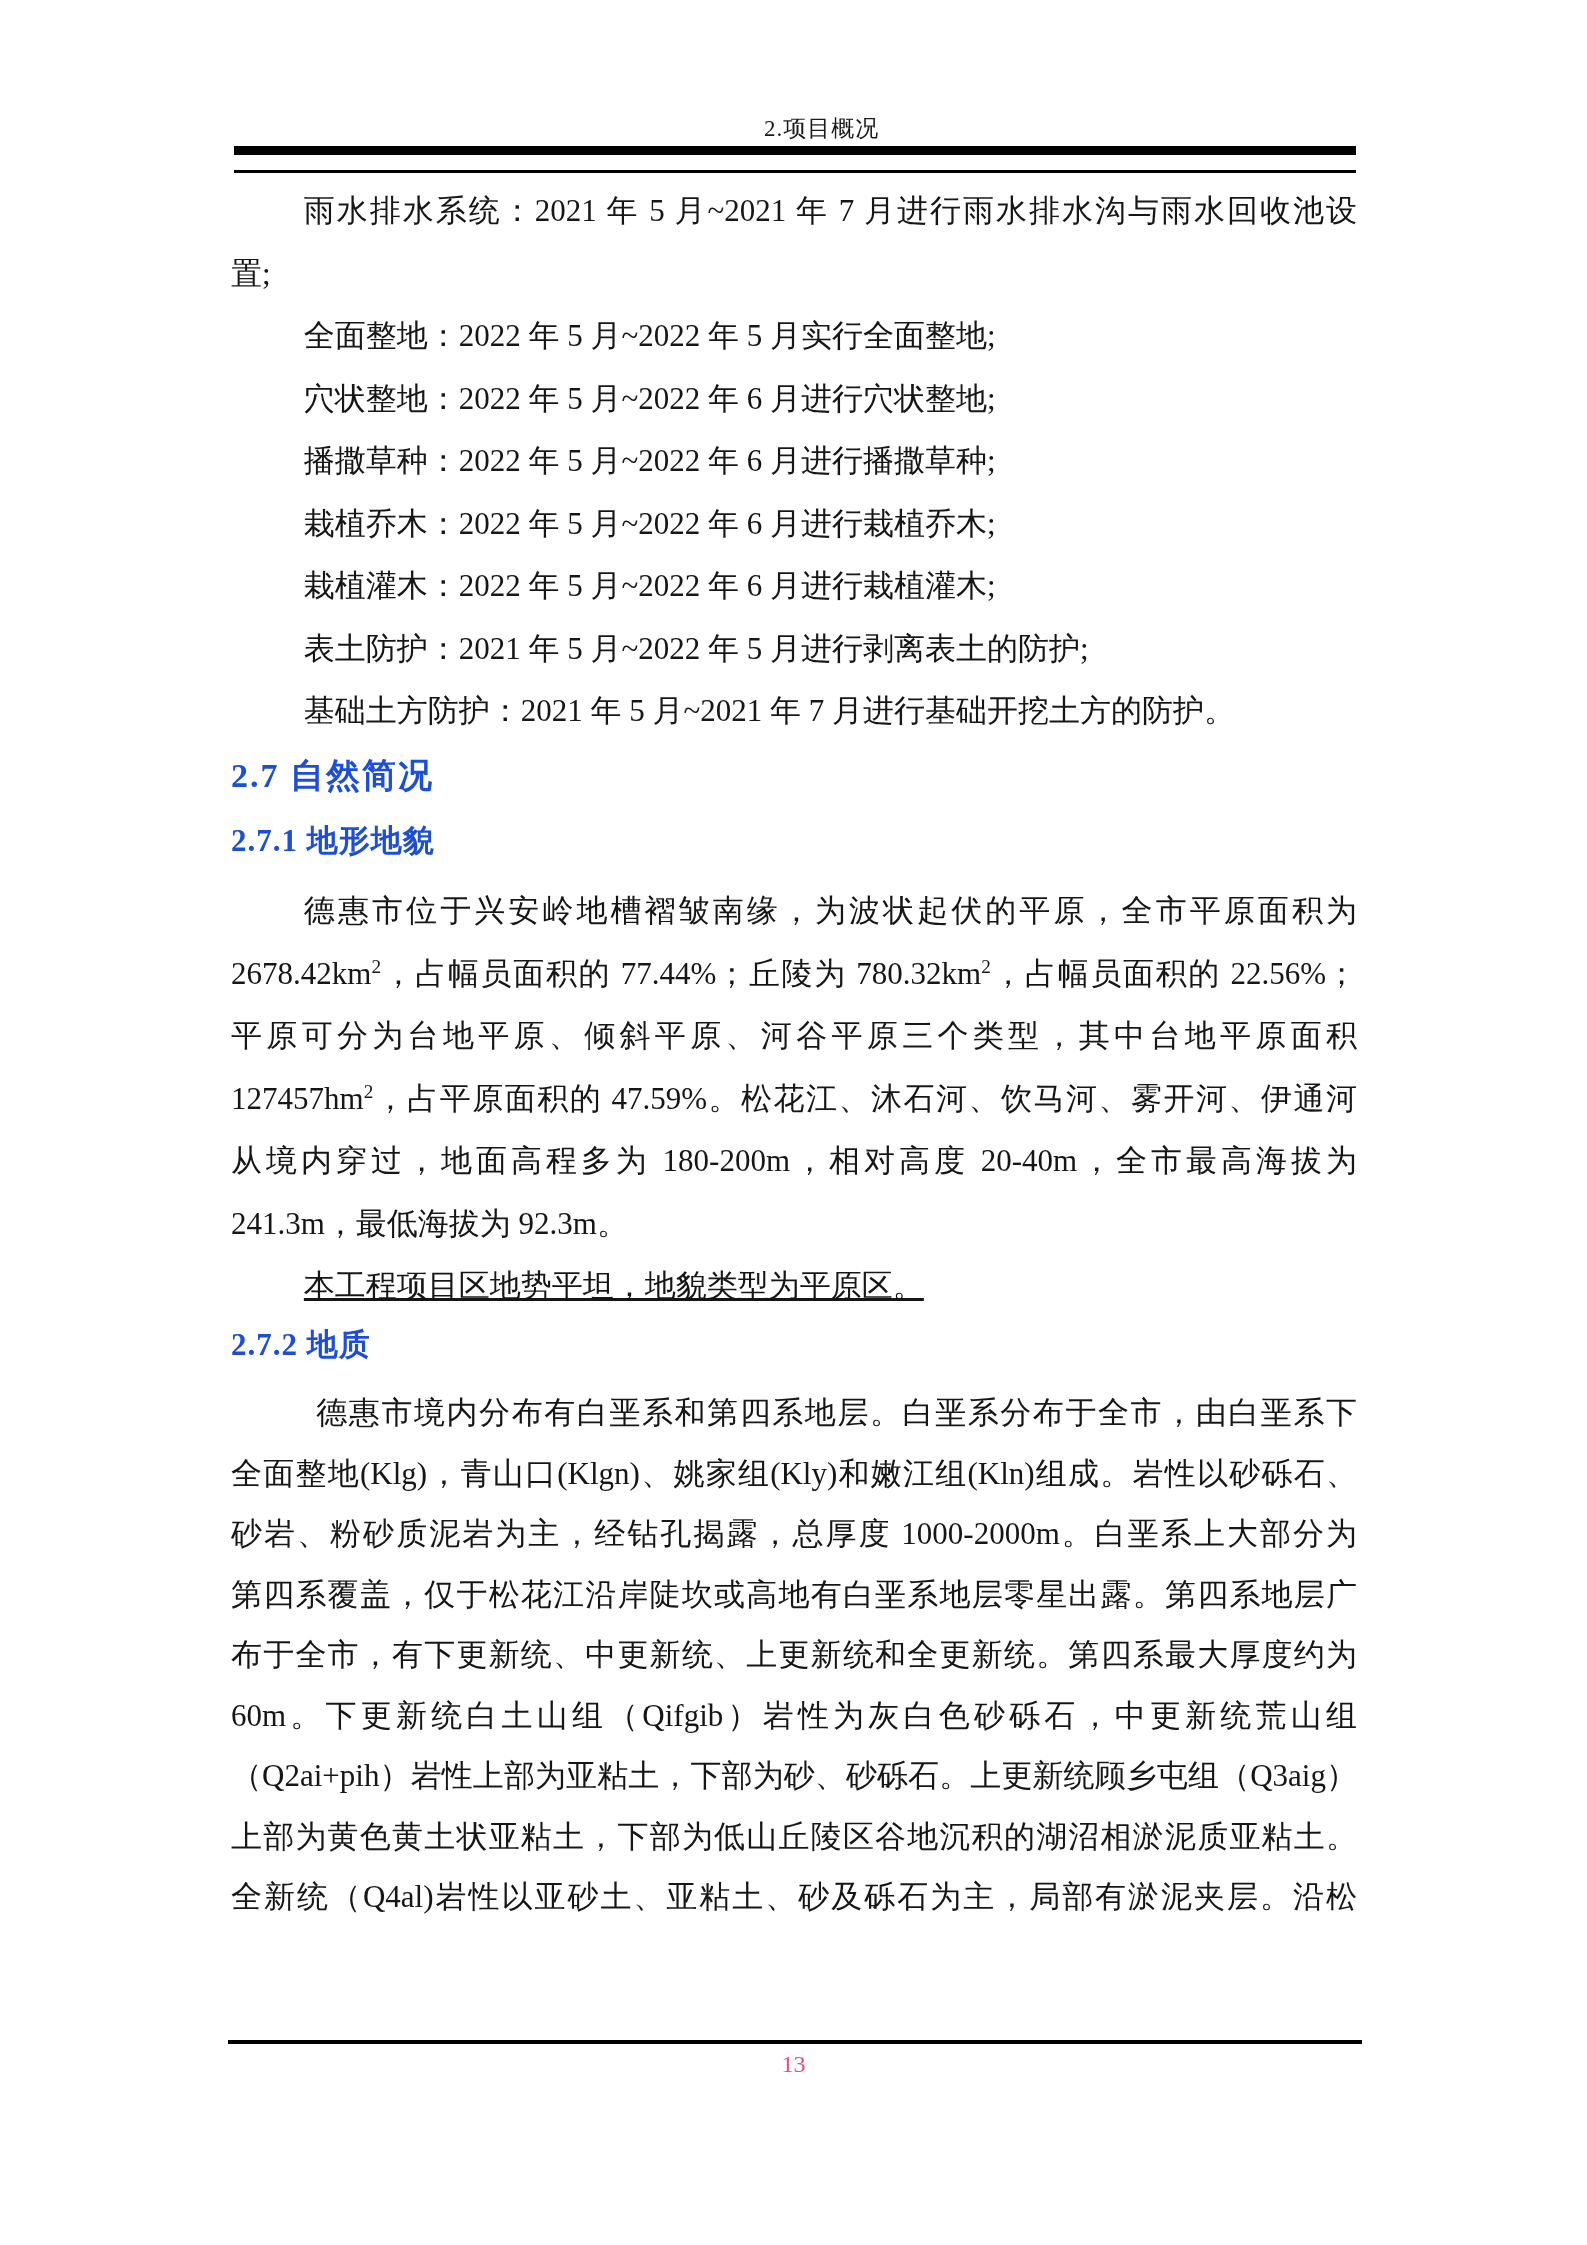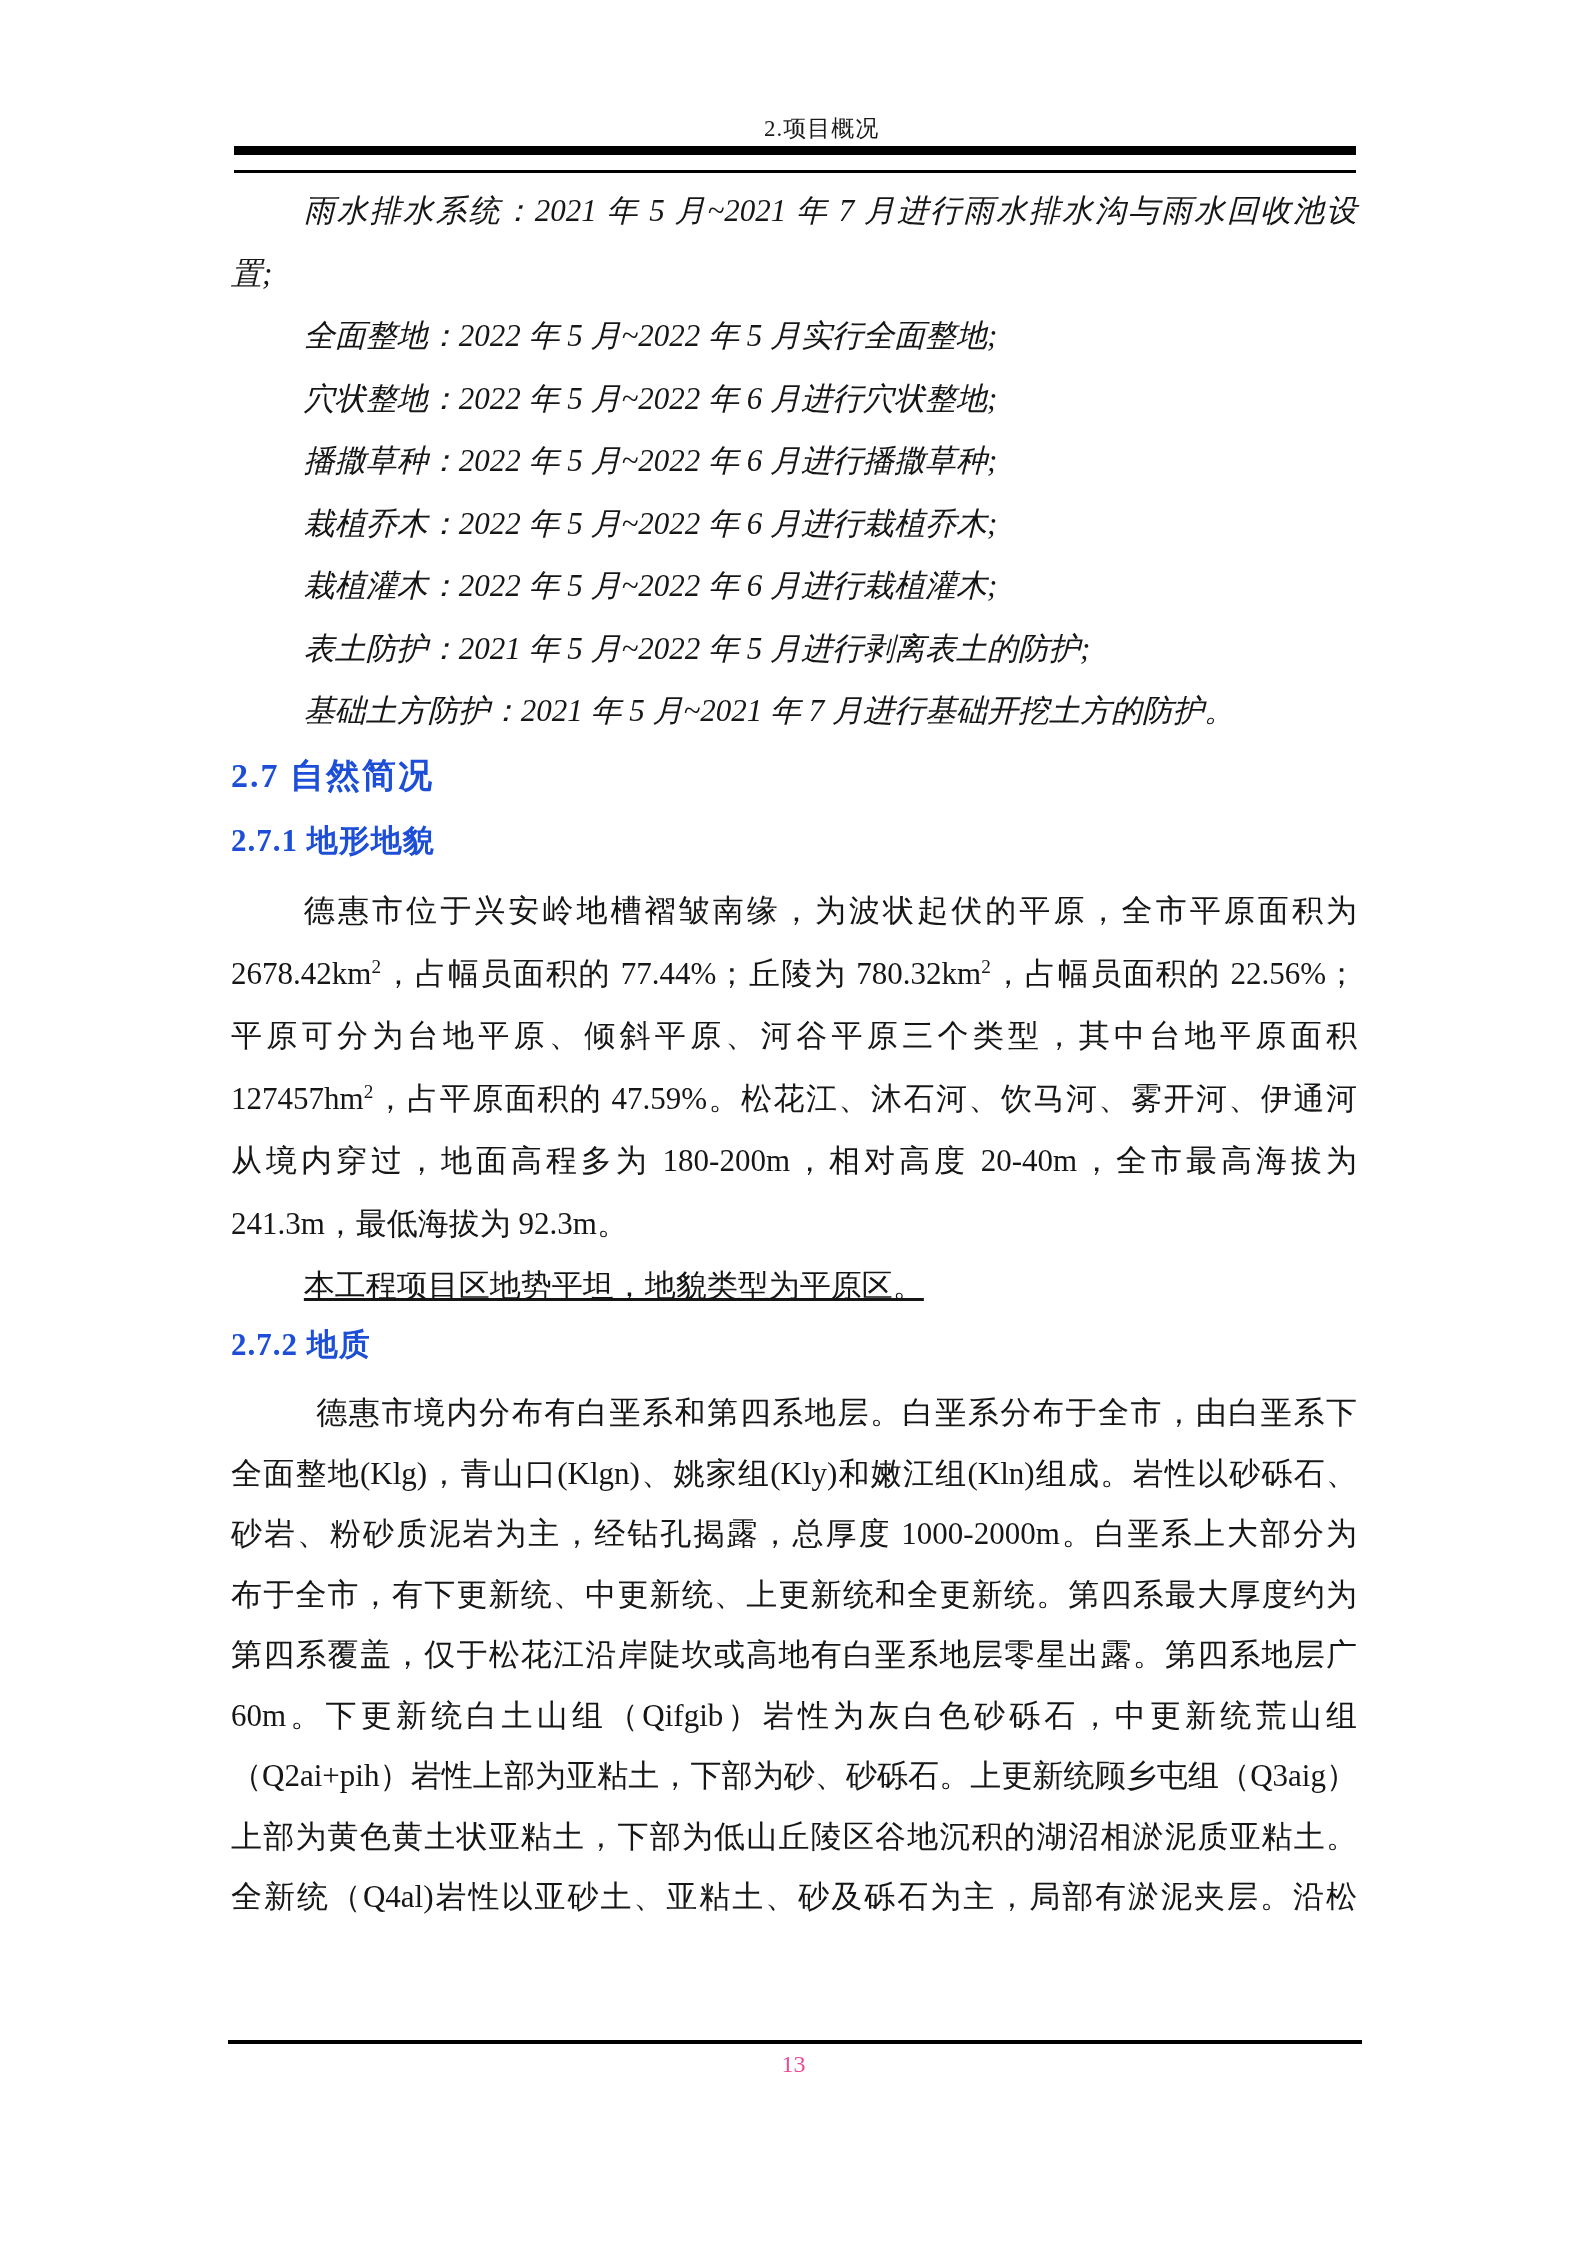--- a/index.html
+++ b/index.html
@@ -26,21 +26,21 @@
     white-space:nowrap;
     font-size:31px;
     line-height:62.5px;
     text-align:left;
   }
   .geology .line { line-height:60.5px; }
   .line.fill { text-align:justify; text-align-last:justify; white-space:normal; }
   .line.indent-first { text-indent:2.35em; }
   .line.indent-wide { text-indent:2.75em; }
   .line sup { font-size:0.62em; line-height:0; vertical-align:super; }
-  .schedule { top:180px;font-style:italic; }
+  .schedule { top:180px; }
   .heading {
     position:absolute; left:231px;
     font-weight:bold; color:#1d4ed8;font-family:Liberation Serif, serif;
   }
   .heading.h-major { top:747px; font-size:34px; line-height:58px; letter-spacing:2px; }
   .heading.h-sub1  { top:814px; font-size:31px; line-height:54px; letter-spacing:1px; }
   .heading.h-sub2  { top:1318px; font-size:31px; line-height:54px; letter-spacing:1px; }
   .terrain { top:880px; }
   .terrain-note { top:1255px;text-decoration:underline; }
   .geology { top:1383px; }
@@ -90,22 +90,22 @@
   <div class="textblock terrain-note">
       <div class="line indent-first"><span>本工程项目区地势平坦，地貌类型为平原区。</span></div>
     </div>
 
   <div class="heading h-sub2">2.7.2 地质</div>
 
   <div class="textblock geology">
       <div class="line indent-wide fill"><span>德惠市境内分布有白垩系和第四系地层。白垩系分布于全市，由白垩系下</span></div>
       <div class="line fill"><span>全面整地(Klg)，青山口(Klgn)、姚家组(Kly)和嫩江组(Kln)组成。岩性以砂砾石、</span></div>
       <div class="line fill"><span>砂岩、粉砂质泥岩为主，经钻孔揭露，总厚度 1000-2000m。白垩系上大部分为</span></div>
+      <div class="line fill"><span>第四系覆盖，仅于松花江沿岸陡坎或高地有白垩系地层零星出露。第四系地层广</span></div>
       <div class="line fill"><span>布于全市，有下更新统、中更新统、上更新统和全更新统。第四系最大厚度约为</span></div>
-      <div class="line fill"><span>第四系覆盖，仅于松花江沿岸陡坎或高地有白垩系地层零星出露。第四系地层广</span></div>
       <div class="line fill"><span>60m。下更新统白土山组（Qifgib）岩性为灰白色砂砾石，中更新统荒山组</span></div>
       <div class="line fill"><span>（Q2ai+pih）岩性上部为亚粘土，下部为砂、砂砾石。上更新统顾乡屯组（Q3aig）</span></div>
       <div class="line fill"><span>上部为黄色黄土状亚粘土，下部为低山丘陵区谷地沉积的湖沼相淤泥质亚粘土。</span></div>
       <div class="line fill"><span>全新统（Q4al)岩性以亚砂土、亚粘土、砂及砾石为主，局部有淤泥夹层。沿松</span></div>
     </div>
 
   <div class="footer-rule"></div>
 
   <div class="footer-page">13</div>
 

